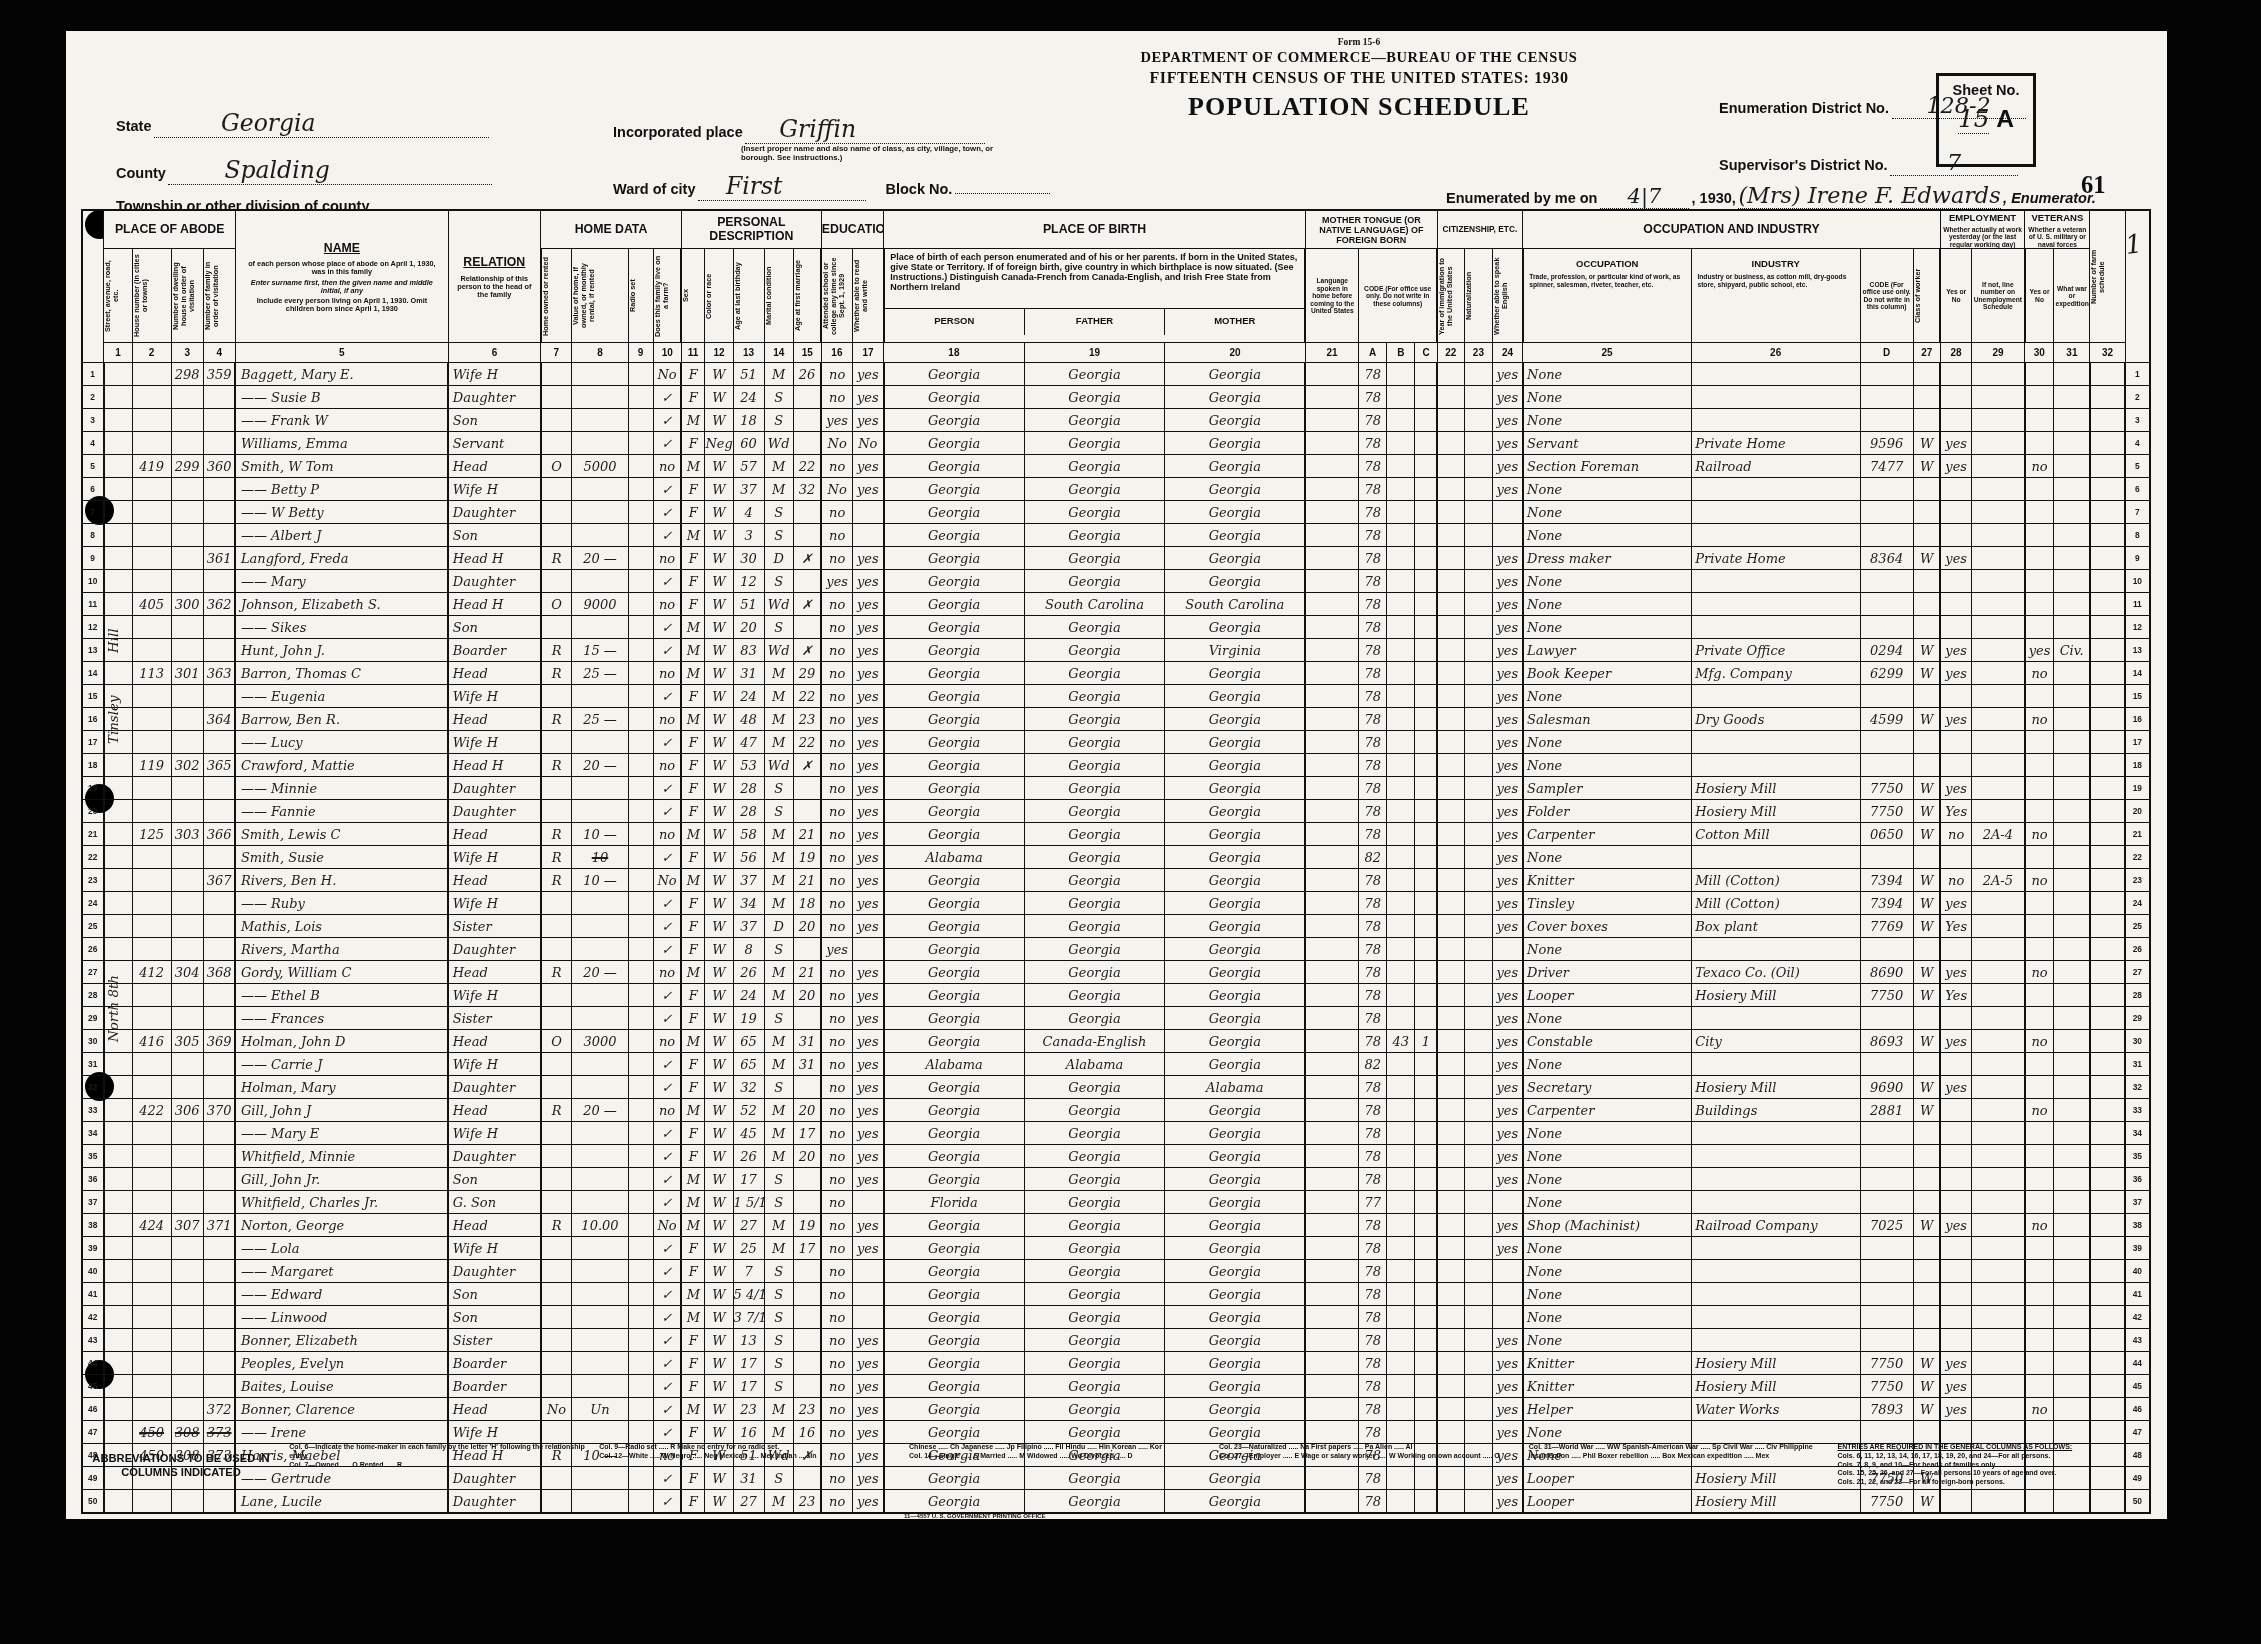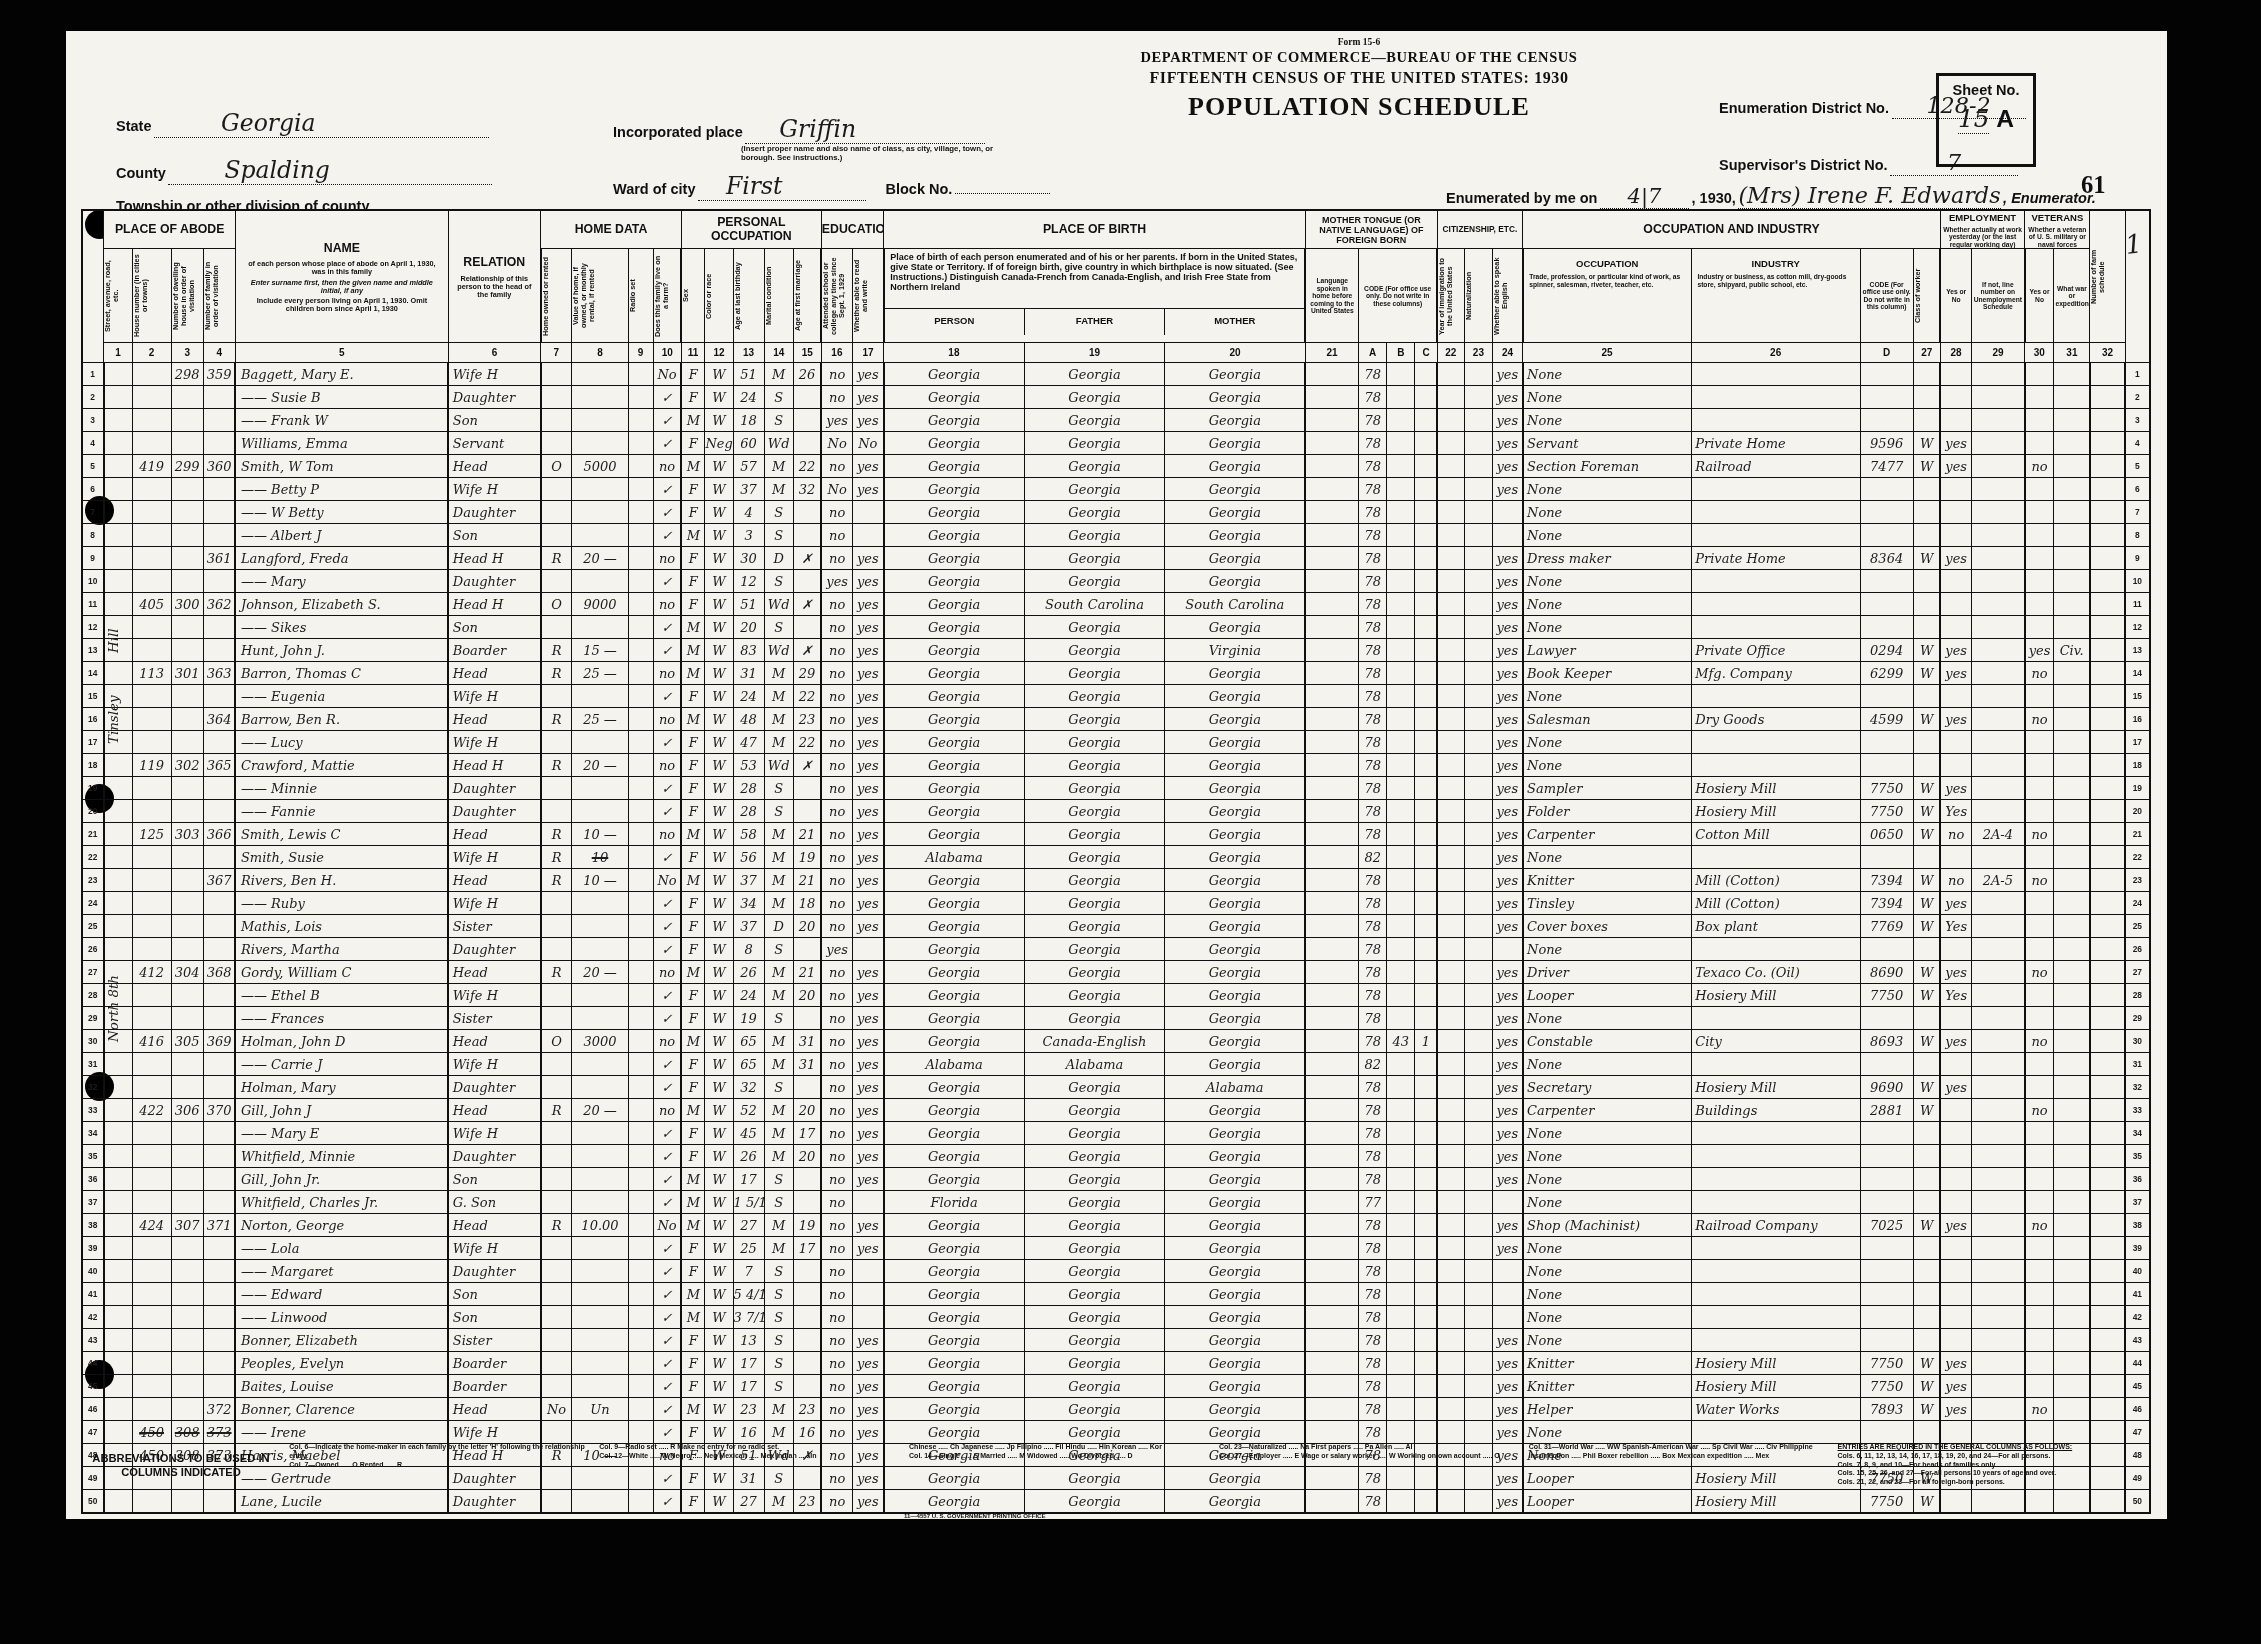--- a/index.html
+++ b/index.html
@@ -38,21 +38,21 @@
   tr.h-num td{font-size:10px;font-weight:bold;text-align:center;}
   .vt{writing-mode:vertical-rl;transform:rotate(180deg);margin:0 auto;height:84px;
       font-size:7.3px;font-weight:bold;text-align:center;width:100%;}
   .smallcap{font-size:6.7px;font-weight:bold;padding:1.1px;}
   .bp-desc{font-size:9px;font-weight:bold;padding:2.2px 5.6px;text-align:left;height:54px;}
   .bp-subs{display:flex;border-top:1.7px solid #101010;height:26px;}
   .bp-subs span{flex:1;border-right:1.1px solid #101010;font-size:9.5px;font-weight:bold;
                 display:flex;align-items:center;justify-content:center;}
   .bp-subs span:last-child{border-right:none;}
   .grp-cap{font-size:6.7px;font-weight:bold;display:block;margin-top:1.1px;}
-  .nm-h .t,.rl-h .t{font-size:12.3px;font-weight:bold;display:block;margin:3.4px 0;}
+  .nm-h .t,.rl-h .t{font-size:12.3px;font-weight:bold;display:block;margin:3.4px 0;text-decoration:underline;}
   .nm-h .d,.rl-h .d{font-size:7.3px;font-weight:bold;display:block;padding:1.1px 7.8px;}
   .nm-h .d.i{font-style:italic;}
   tbody td{height:22px;font-size:13px;white-space:nowrap;}
   tbody td.lineno{font-family:"Liberation Sans",sans-serif;font-size:8.4px;font-weight:bold;
                   text-align:center;font-style:normal;}
   tbody td{font-family:"DejaVu Serif",serif;font-style:italic;color:#1c1c1c;}
   tbody td.c-nm{padding-left:4.5px;text-align:left;}
   tbody td.c-oc,tbody td.c-in,tbody td.c-rl{padding-left:3.4px;text-align:left;}
   tbody td:not(.c-nm):not(.c-oc):not(.c-in):not(.c-rl){text-align:center;}
   tbody tr:nth-child(even) td{border-bottom:1.1px dotted #101010;}
@@ -198,21 +198,21 @@
         <span class="t">NAME</span>
         <span class="d">of each person whose place of abode on April 1, 1930, was in this family</span>
         <span class="d i">Enter surname first, then the given name and middle initial, if any</span>
         <span class="d">Include every person living on April 1, 1930.  Omit children born since April 1, 1930</span>
       </th>
       <th rowspan="2" class="rl-h">
         <span class="t">RELATION</span>
         <span class="d">Relationship of this person to the head of the family</span>
       </th>
       <th colspan="4">HOME DATA</th>
-      <th colspan="5">PERSONAL OCCUPATION</th>
+      <th colspan="5">PERSONAL DESCRIPTION</th>
       <th colspan="2">EDUCATION</th>
       <th colspan="3">PLACE OF BIRTH</th>
       <th colspan="4" style="font-size:9px">MOTHER TONGUE (OR NATIVE LANGUAGE) OF FOREIGN BORN</th>
       <th colspan="3" style="font-size:8.4px">CITIZENSHIP, ETC.</th>
       <th colspan="4">OCCUPATION AND INDUSTRY</th>
       <th colspan="2">
         <span style="font-size:9.5px">EMPLOYMENT</span>
         <span class="grp-cap">Whether actually at work yesterday (or the last regular working day)</span>
       </th>
       <th colspan="2">

